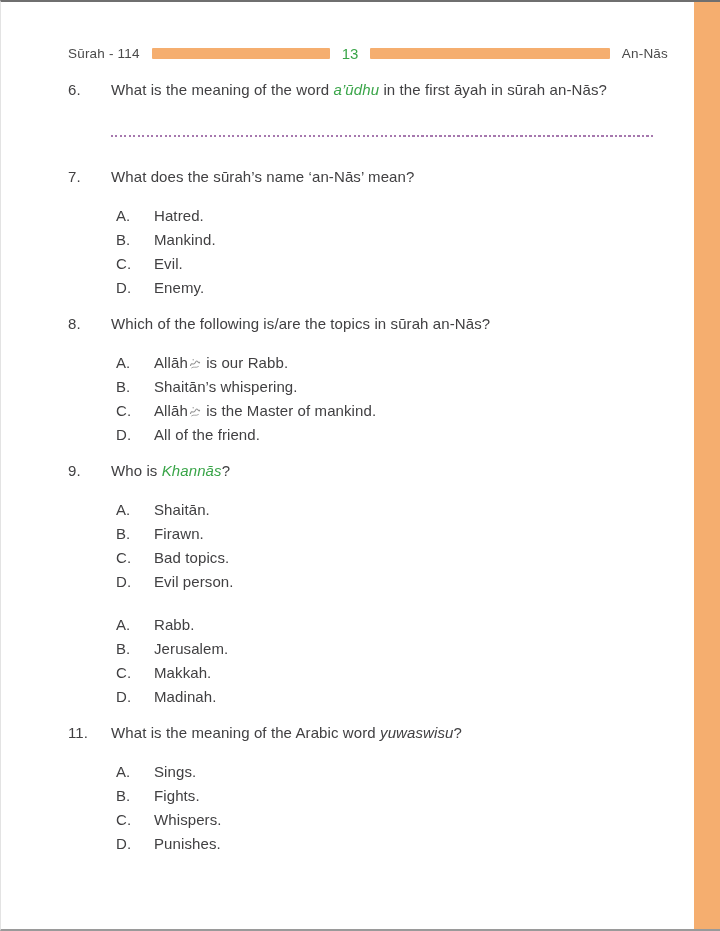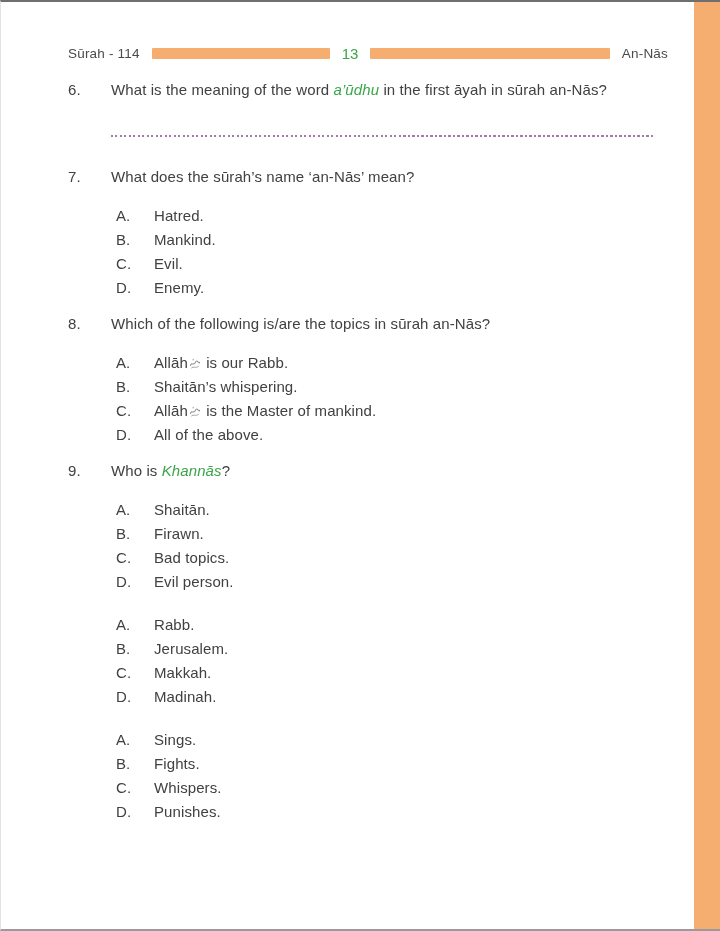--- a/index.html
+++ b/index.html
@@ -139,21 +139,21 @@
             <div class="option-row">
               <span class="opt-letter">C.</span>
               <span class="opt-text">Allāh<span class="honorific"><svg width="12" height="11" viewBox="0 0 12 11" xmlns="http://www.w3.org/2000/svg">
                     <path d="M1.5 7.5 C3 3.2 4.6 8.6 6.4 4.4 S9.8 6.8 10.6 4.2" stroke="#8f8f8f" fill="none" stroke-width="1.1" stroke-linecap="round"></path>
                     <path d="M2.6 9.8 C4.6 8 7 10.4 9.4 8.6" stroke="#9c9c9c" fill="none" stroke-width="0.9" stroke-linecap="round"></path>
                     <circle cx="4.2" cy="1.8" r="0.7" fill="#999"></circle>
                   </svg></span> is the Master of mankind.</span>
             </div>
             <div class="option-row">
               <span class="opt-letter">D.</span>
-              <span class="opt-text">All of the above.</span>
+              <span class="opt-text">All of the friend.</span>
             </div>
           </div>
   </div>
 
   <div class="question-block">
     <div class="q-row">
       <span class="q-num">9.</span>
       <span class="q-text"><span>Who is </span><span class="green-italic">Khannās</span><span>?</span></span>
     </div>
 
@@ -193,20 +193,24 @@
               <span class="opt-text">Makkah.</span>
             </div>
             <div class="option-row">
               <span class="opt-letter">D.</span>
               <span class="opt-text">Madinah.</span>
             </div>
           </div>
   </div>
 
   <div class="question-block">
+    <div class="q-row">
+      <span class="q-num">11.</span>
+      <span class="q-text"><span>What is the meaning of the Arabic word </span><span class="italic">yuwaswisu</span><span>?</span></span>
+    </div>
 
     <div class="options">
             <div class="option-row">
               <span class="opt-letter">A.</span>
               <span class="opt-text">Sings.</span>
             </div>
             <div class="option-row">
               <span class="opt-letter">B.</span>
               <span class="opt-text">Fights.</span>
             </div>

